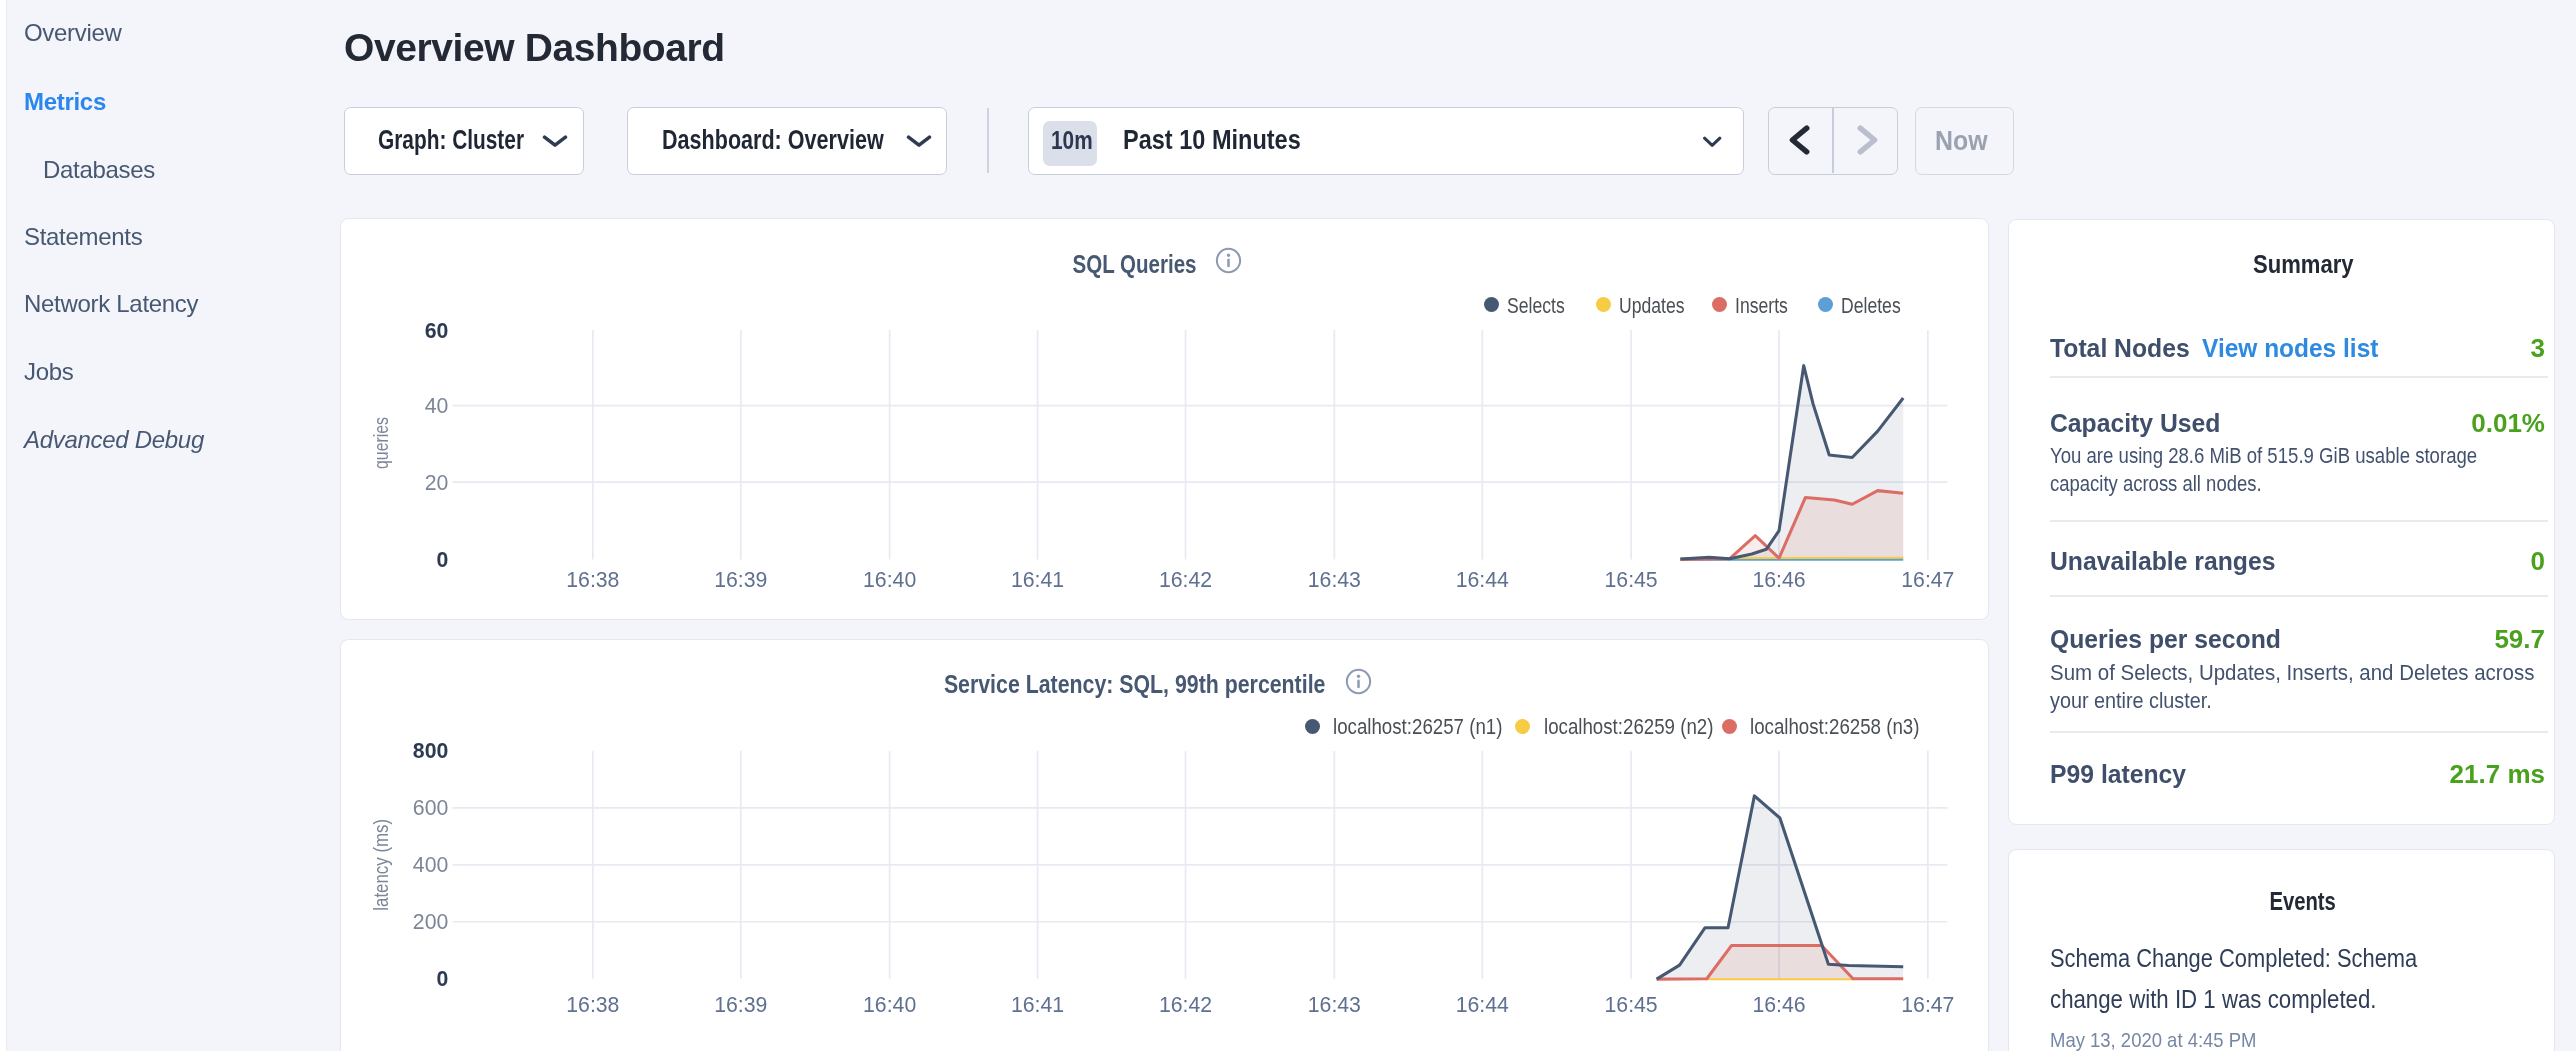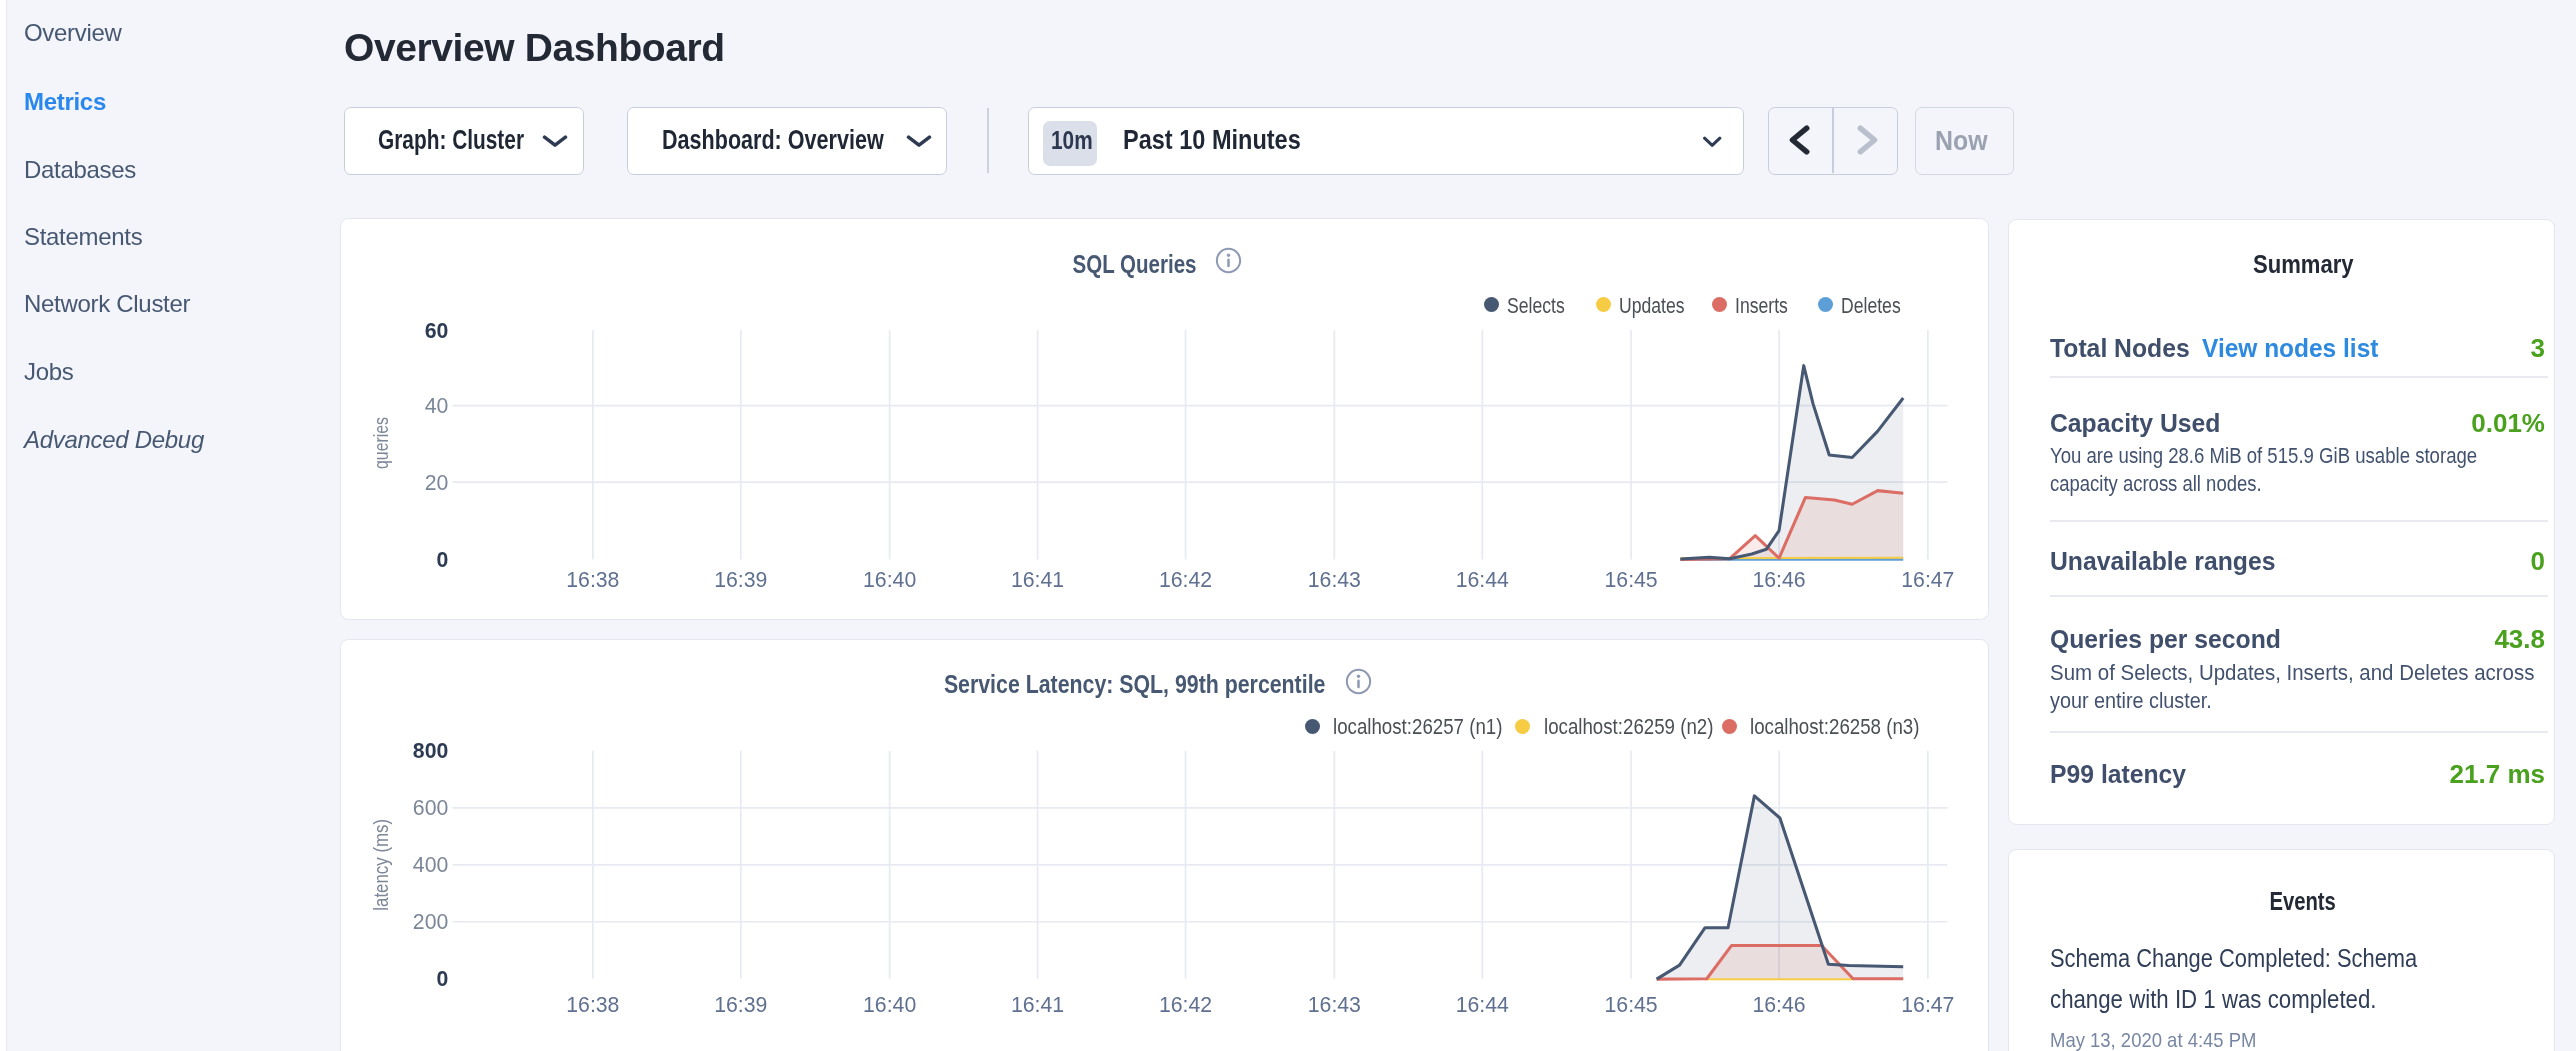--- a/index.html
+++ b/index.html
@@ -32,23 +32,23 @@
 .cardhead { position:absolute; width:590px; text-align:center; font-size:26px; font-weight:700; color:#242a35; }
 .cardhead span { display:inline-block; transform-origin:50% 50%; }
 </style>
 </head>
 <body>
 <div id="page">
   <div class="strip"></div>
 
   <div class="nav" style="top:18.7px;">Overview</div>
   <div class="nav active" style="top:88px;">Metrics</div>
-  <div class="nav" style="top:156px;">Databases</div>
+  <div class="nav" style="top:156px;margin-left:19px;">Databases</div>
   <div class="nav" style="top:223px;">Statements</div>
-  <div class="nav" style="top:290px;">Network Cluster</div>
+  <div class="nav" style="top:290px;">Network Latency</div>
   <div class="nav" style="top:358px;">Jobs</div>
   <div class="nav" style="top:426px;font-style:italic;">Advanced Debug</div>
 
   <h1 class="title">Overview Dashboard</h1>
 
   <div class="ctl" style="left:344px; width:240px;"></div>
   <div class="ctlbl" style="left:378px; transform:scaleX(0.745);">Graph: Cluster</div>
   <svg style="position:absolute;left:542px;top:135px;" width="26" height="12.8" viewBox="0 0 31 15">
       <path d="M3 2.5 L15.5 12 L28 2.5" fill="none" stroke="#2f3b52" stroke-width="4.2" stroke-linecap="round" stroke-linejoin="round"></path>
     </svg>
@@ -223,21 +223,21 @@
   <div class="sumdivider" style="top:520px;"></div>
 
   <div class="sumrow" style="top:546px;">
     <span class="sumlabel">Unavailable ranges</span>
     <span class="sumval">0</span>
   </div>
   <div class="sumdivider" style="top:595px;"></div>
 
   <div class="sumrow" style="top:624px;">
     <span class="sumlabel">Queries per second</span>
-    <span class="sumval">43.8</span>
+    <span class="sumval">59.7</span>
   </div>
   <div class="sumdesc" style="top:659px;">
       <div style="transform:scaleX(0.93);">Sum of Selects, Updates, Inserts, and Deletes across</div>
       <div style="transform:scaleX(0.90);">your entire cluster.</div>
     </div>
   <div class="sumdivider" style="top:731px;"></div>
 
   <div class="sumrow" style="top:759px;">
     <span class="sumlabel">P99 latency</span>
     <span class="sumval">21.7 ms</span>

